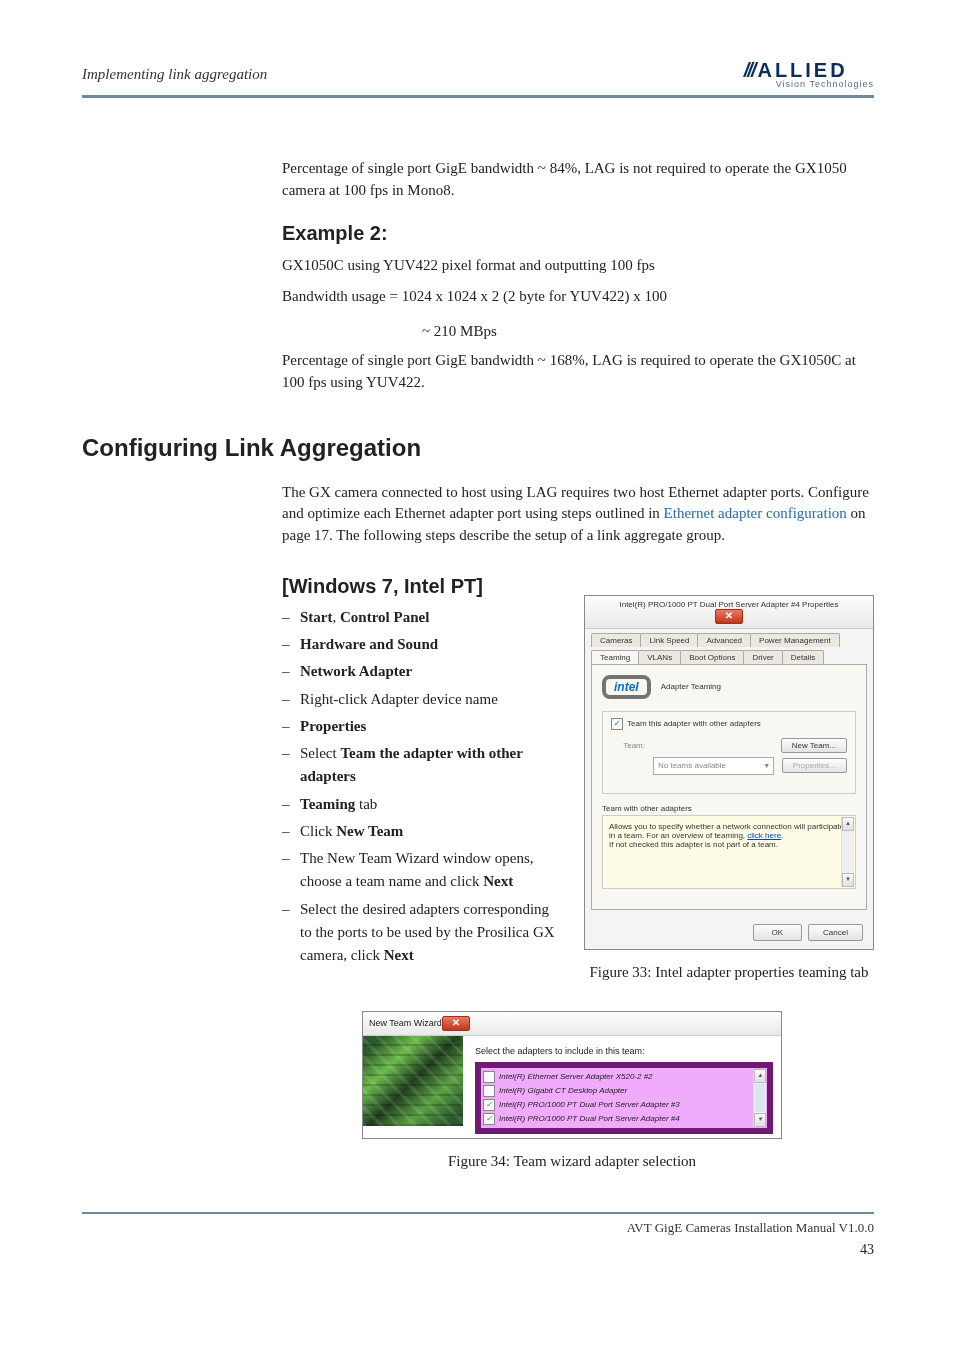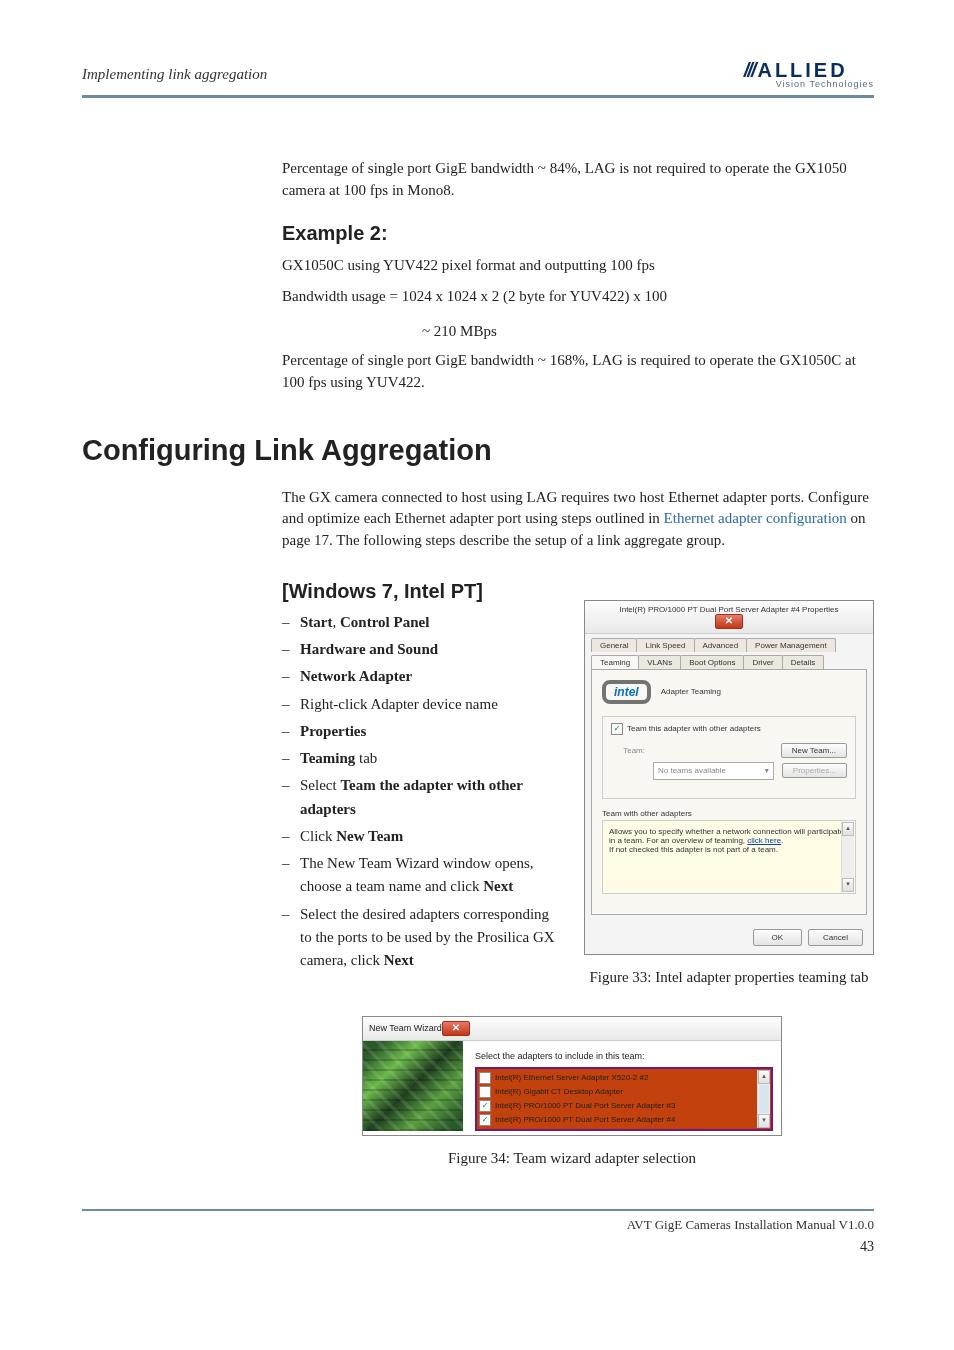--- a/index.html
+++ b/index.html
@@ -72,21 +72,21 @@
     margin: 20px 0 10px 0;
   }
   .indent-calc {
     font-size: 15px;
     margin-left: 140px;
     margin-bottom: 10px;
   }
   .h1 {
     font-family: Arial, Helvetica, sans-serif;
     font-weight: 900;
-    font-size: 29px;
+    font-size: 24px;
     margin: 40px 0 20px 0;
   }
   .link {
     color: #2a6aa8;
   }
   .two-col {
     display: flex;
     gap: 20px;
     align-items: flex-start;
   }
@@ -327,26 +327,27 @@
     inset: 0;
     background: repeating-linear-gradient(45deg, rgba(255,255,255,0.1) 0 3px, transparent 3px 12px),
                 repeating-linear-gradient(0deg, rgba(0,0,0,0.2) 0 2px, transparent 2px 10px);
   }
   .wizard-right {
     flex: 1;
     padding: 10px 8px 4px 12px;
     position: relative;
   }
   .adapter-list {
-    border: 2px solid #701a75;
-    background: #c2410c;
+    border: 6px solid #701a75;
+    background: #f0abfc;
     margin-top: 6px;
     font-size: 8px;
     position: relative;
     padding: 2px 16px 2px 2px;
+    font-style: italic;
   }
   .adapter-item {
     display: flex;
     align-items: center;
     gap: 4px;
     padding: 1px 0;
   }
   .footer-rule {
     border: none;
     border-top: 2px solid #6e8a9e;
@@ -397,36 +398,36 @@
 
     <div class="two-col">
       <div class="col-left">
         <div class="h3-sub">[Windows 7, Intel PT]</div>
         <ul class="steps" id="steps-list">
             <li><b>Start</b>, <b>Control Panel</b></li>
             <li><b>Hardware and Sound</b></li>
             <li><b>Network Adapter</b></li>
             <li>Right-click Adapter device name</li>
             <li><b>Properties</b></li>
+            <li>Select <b>Team the adapter with other adapters</b></li>
             <li><b>Teaming</b> tab</li>
-            <li>Select <b>Team the adapter with other adapters</b></li>
             <li>Click <b>New Team</b></li>
             <li>The New Team Wizard window opens, choose a team name and click <b>Next</b></li>
             <li>Select the desired adapters corresponding to the ports to be used by the Prosilica GX camera, click <b>Next</b></li>
           </ul>
       </div>
 
       <div class="figure-side">
         <div class="props-window">
           <div class="props-titlebar">
             <span>Intel(R) PRO/1000 PT Dual Port Server Adapter #4 Properties</span>
             <span class="close-btn">✕</span>
           </div>
           <div class="tabs-row" id="tabs-row1">
-              <span class="tab">General</span>
+              <span class="tab">Cameras</span>
               <span class="tab">Link Speed</span>
               <span class="tab">Advanced</span>
               <span class="tab">Power Management</span>
             </div>
           <div class="tabs-row second" id="tabs-row2">
               <span class="tab active">Teaming</span>
               <span class="tab">VLANs</span>
               <span class="tab">Boot Options</span>
               <span class="tab">Driver</span>
               <span class="tab">Details</span>

